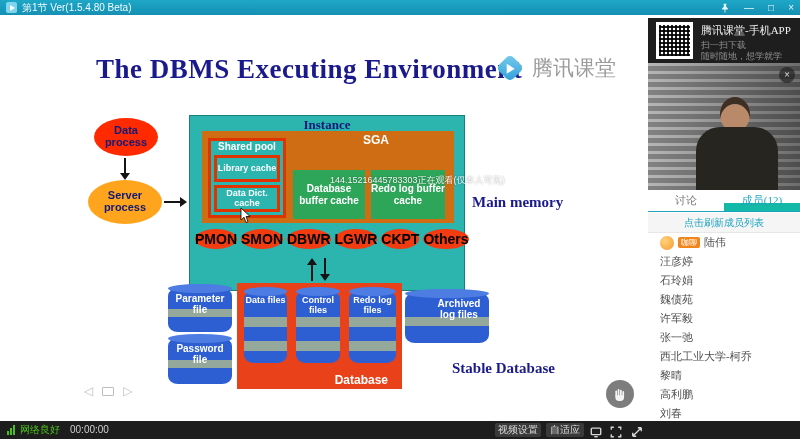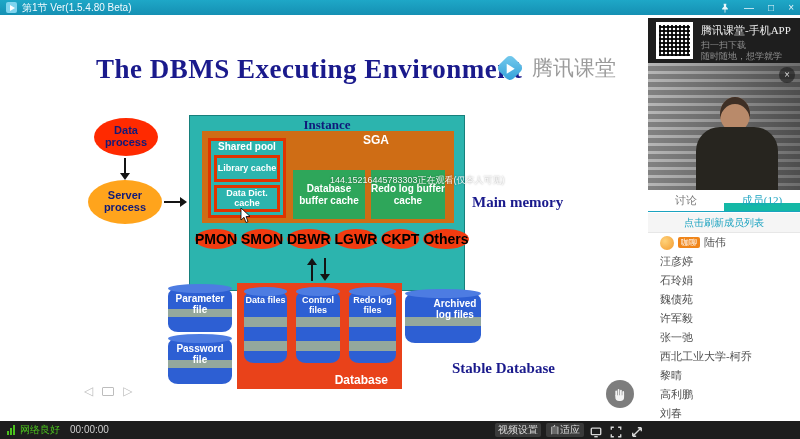--- a/index.html
+++ b/index.html
@@ -76,21 +76,21 @@
   .cyl { position:absolute; color:#fff; font-weight:bold; text-align:center; border-radius:10px/8px; }
   .cyl::before { content:""; position:absolute; left:0; right:0; top:-4px; height:9px; border-radius:50%; background:#4d7ce2; }
   .cyl span { position:relative; z-index:1; display:block; padding-top:5px; line-height:1.1; }
   .cyl-big { background:linear-gradient(180deg,#2d5fd3 0 36%,#94a89c 36% 50%,#2d5fd3 50% 70%,#94a89c 70% 84%,#2d5fd3 84% 100%); font-size:9px; }
   .cyl-small { background:linear-gradient(180deg,#2d5fd3 0 48%,#94a89c 48% 66%,#2d5fd3 66% 100%); font-size:10px; }
   .cyl-data { left:7px; top:8px; width:43px; height:72px; }
   .cyl-control { left:59px; top:8px; width:44px; height:72px; }
   .cyl-redo { left:112px; top:8px; width:47px; height:72px; }
   .cyl-param { left:168px; top:270px; width:64px; height:44px; }
   .cyl-pass { left:168px; top:320px; width:64px; height:46px; }
-  .cyl-arch { left:405px; top:275px; width:76px; height:50px;padding-left:24px; }
+  .cyl-arch { left:405px; top:275px; width:84px; height:50px;padding-left:24px; }
 
   .cursor-svg { position:absolute; left:240px; top:190px; width:12px; height:16px; }
   .page-nav { position:absolute; left:84px; top:366px; display:flex; gap:9px; align-items:center;
     color:#bdbdbd; font-size:12px; }
   .nav-screen { width:12px; height:9px; border:1.5px solid #bdbdbd; border-radius:1px; }
   .hand-btn { position:absolute; left:606px; top:362px; width:28px; height:28px; border-radius:50%;
     background:rgba(45,45,45,0.62); display:flex; align-items:center; justify-content:center; }
   .hand-btn svg { width:14px; height:14px; fill:#f4f4f4; }
 
   

